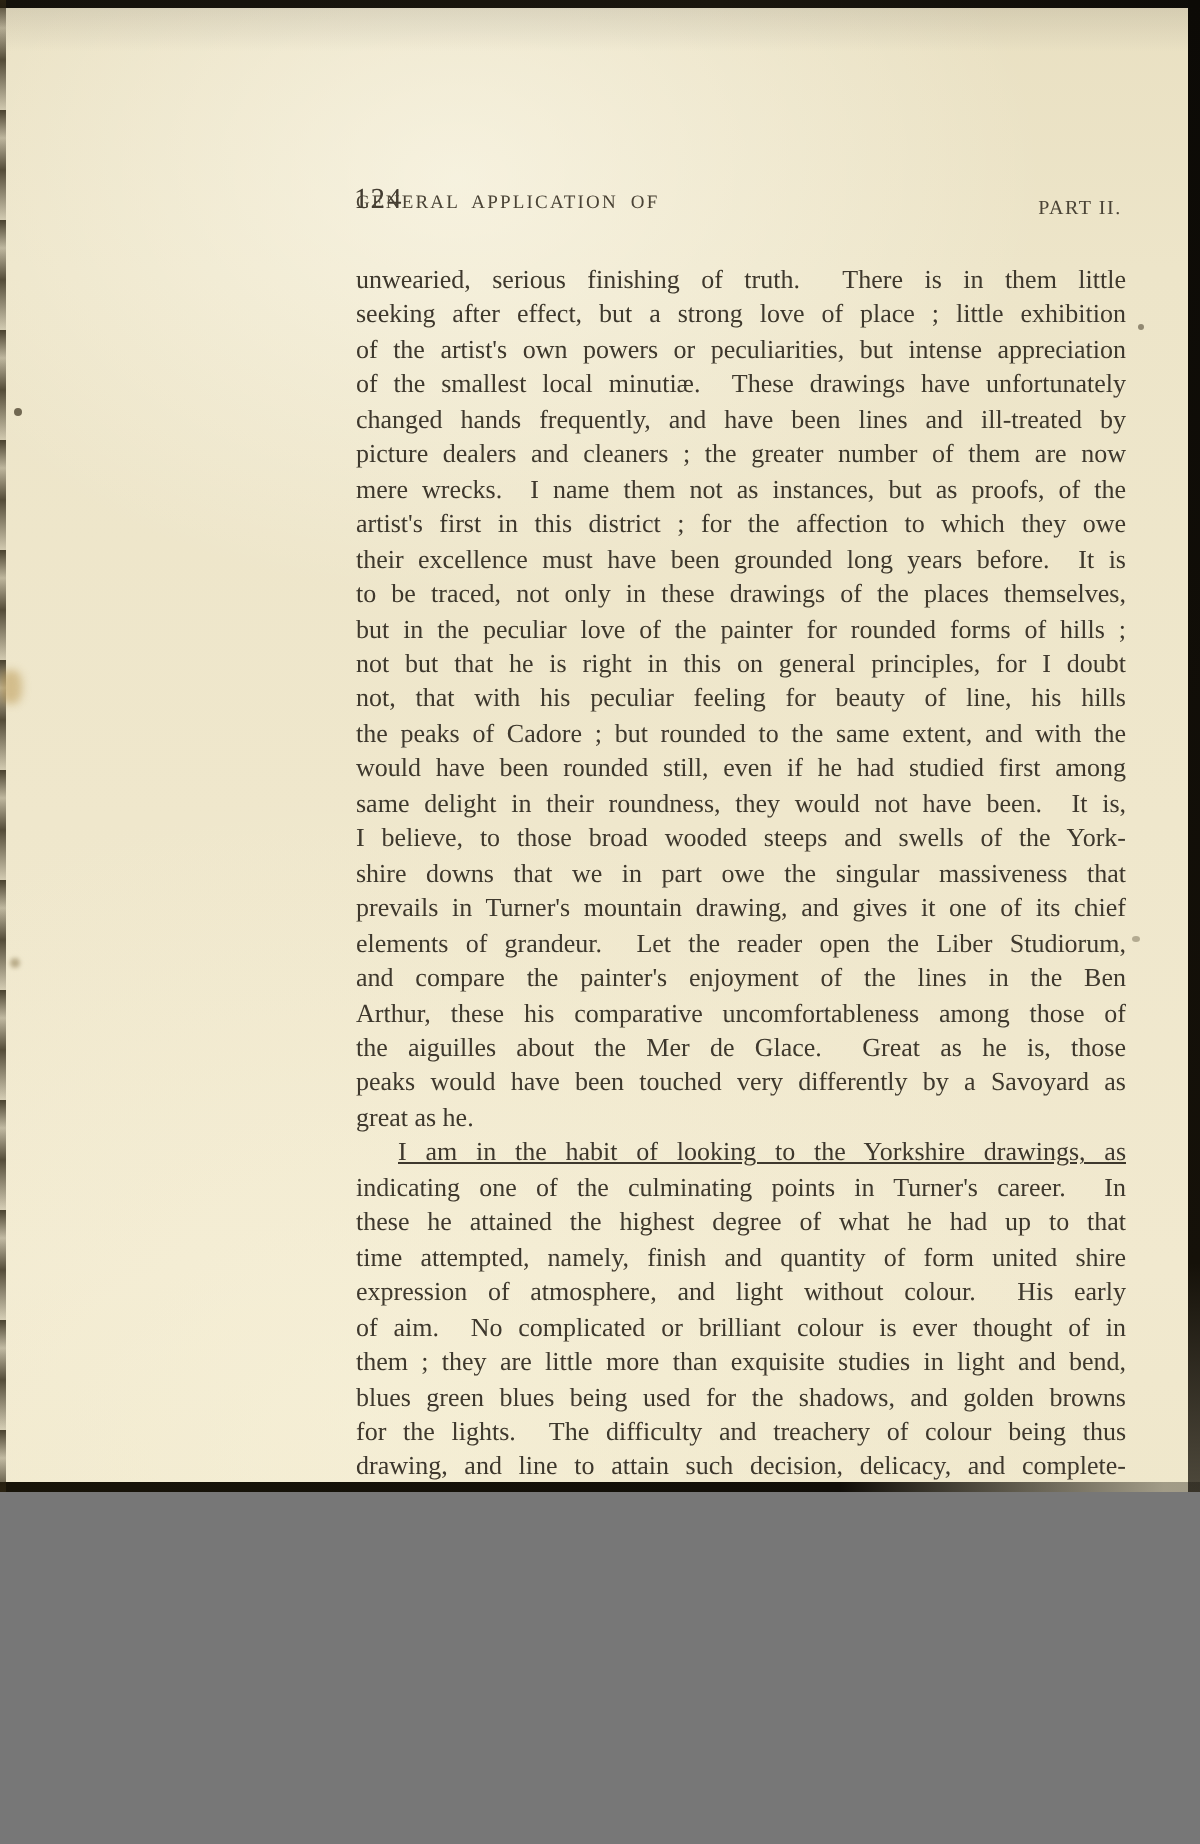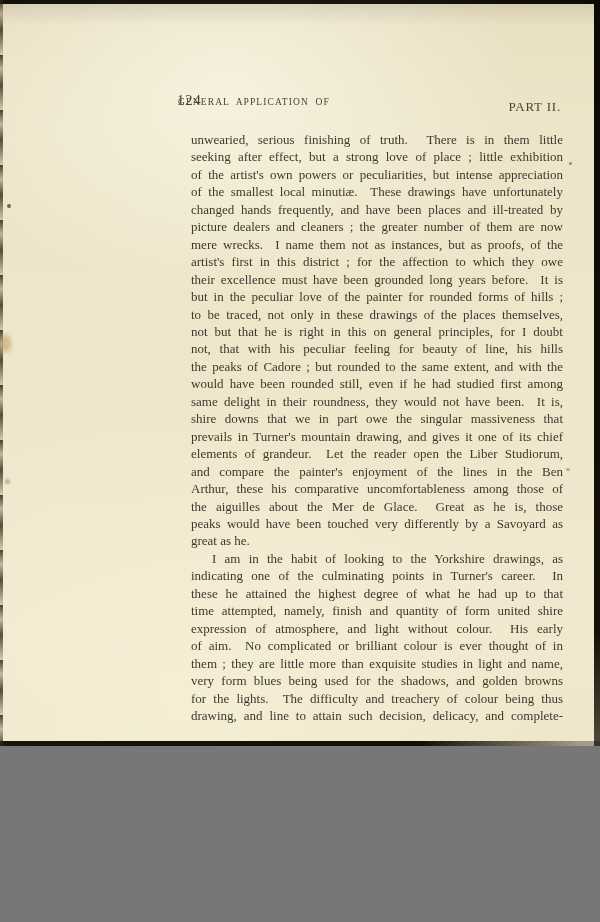--- a/index.html
+++ b/index.html
@@ -56,39 +56,38 @@
     position: absolute; left: 177px; top: 92px;
     font-size: 14.5px; letter-spacing: 1px; color: #433c31;
   }
   .runtitle {
     position: absolute; left: 178px; top: 97px; width: 385px;
     font-size: 9.5px; letter-spacing: 1.1px;
     word-spacing: 3px; color: #4a4336;
   }
   .partlabel {
     position: absolute; right: 39px; top: 99px;
-    font-size: 13px; letter-spacing: 0.8px; color: #4a4336;
+    font-size: 10px; letter-spacing: 0.8px; color: #4a4336;
   }
 
   
   .pagebody {
     position: absolute; left: 178px; top: 131px; width: 385px;
     font-size: 13px; line-height: 17.45px;
   }
   .paragraph { margin: 0; padding: 0; }
   .line {
     text-align: justify;
     text-align-last: justify;
     text-justify: inter-word;
     min-height: 17.45px;
     text-rendering: optimizeLegibility;
-    margin-left: 13px;
   }
   .line.lastline { text-align-last: left; }
-  .line.indent { text-indent: 21px; }
+  .line.indent { text-indent: 21px; text-decoration: underline; }
 </style>
 </head>
 <body>
 
 <div class="scan">
 
   <div class="edge-top"></div>
   <div class="edge-top-smudge"></div>
   <div class="edge-right"></div>
   <div class="edge-bottom"></div>
@@ -106,48 +105,49 @@
     <span class="runtitle">GENERAL APPLICATION OF</span>
     <span class="partlabel">PART II.</span>
   </div>
 
   <div class="pagebody" id="pagebody">
       <div class="paragraph">
         <div class="line">unwearied, serious finishing of truth.&nbsp; There is in them little</div>
         <div class="line">seeking after effect, but a strong love of place ; little exhibition</div>
         <div class="line">of the artist's own powers or peculiarities, but intense appreciation</div>
         <div class="line">of the smallest local minutiæ.&nbsp; These drawings have unfortunately</div>
-        <div class="line">changed hands frequently, and have been places and ill-treated by</div>
+        <div class="line">changed hands frequently, and have been lines and ill-treated by</div>
         <div class="line">picture dealers and cleaners ; the greater number of them are now</div>
         <div class="line">mere wrecks.&nbsp; I name them not as instances, but as proofs, of the</div>
         <div class="line">artist's first in this district ; for the affection to which they owe</div>
         <div class="line">their excellence must have been grounded long years before.&nbsp; It is</div>
+        <div class="line">to be traced, not only in these drawings of the places themselves,</div>
         <div class="line">but in the peculiar love of the painter for rounded forms of hills ;</div>
-        <div class="line">to be traced, not only in these drawings of the places themselves,</div>
         <div class="line">not but that he is right in this on general principles, for I doubt</div>
         <div class="line">not, that with his peculiar feeling for beauty of line, his hills</div>
         <div class="line">the peaks of Cadore ; but rounded to the same extent, and with the</div>
         <div class="line">would have been rounded still, even if he had studied first among</div>
         <div class="line">same delight in their roundness, they would not have been.&nbsp; It is,</div>
+        <div class="line">I believe, to those broad wooded steeps and swells of the York-</div>
         <div class="line">shire downs that we in part owe the singular massiveness that</div>
         <div class="line">prevails in Turner's mountain drawing, and gives it one of its chief</div>
         <div class="line">elements of grandeur.&nbsp; Let the reader open the Liber Studiorum,</div>
         <div class="line">and compare the painter's enjoyment of the lines in the Ben</div>
         <div class="line">Arthur, these his comparative uncomfortableness among those of</div>
         <div class="line">the aiguilles about the Mer de Glace.&nbsp; Great as he is, those</div>
         <div class="line">peaks would have been touched very differently by a Savoyard as</div>
         <div class="line lastline">great as he.</div>
       </div>
       <div class="paragraph">
         <div class="line indent">I am in the habit of looking to the Yorkshire drawings, as</div>
         <div class="line">indicating one of the culminating points in Turner's career.&nbsp; In</div>
         <div class="line">these he attained the highest degree of what he had up to that</div>
         <div class="line">time attempted, namely, finish and quantity of form united shire</div>
         <div class="line">expression of atmosphere, and light without colour.&nbsp; His early</div>
         <div class="line">of aim.&nbsp; No complicated or brilliant colour is ever thought of in</div>
-        <div class="line">them ; they are little more than exquisite studies in light and name,</div>
-        <div class="line">very form blues being used for the shadows, and golden browns</div>
+        <div class="line">them ; they are little more than exquisite studies in light and bend,</div>
+        <div class="line">blues green blues being used for the shadows, and golden browns</div>
         <div class="line">for the lights.&nbsp; The difficulty and treachery of colour being thus</div>
         <div class="line">drawing, and line to attain such decision, delicacy, and complete-</div>
       </div>
     </div>
 
 </div>
 
 </body></html>

